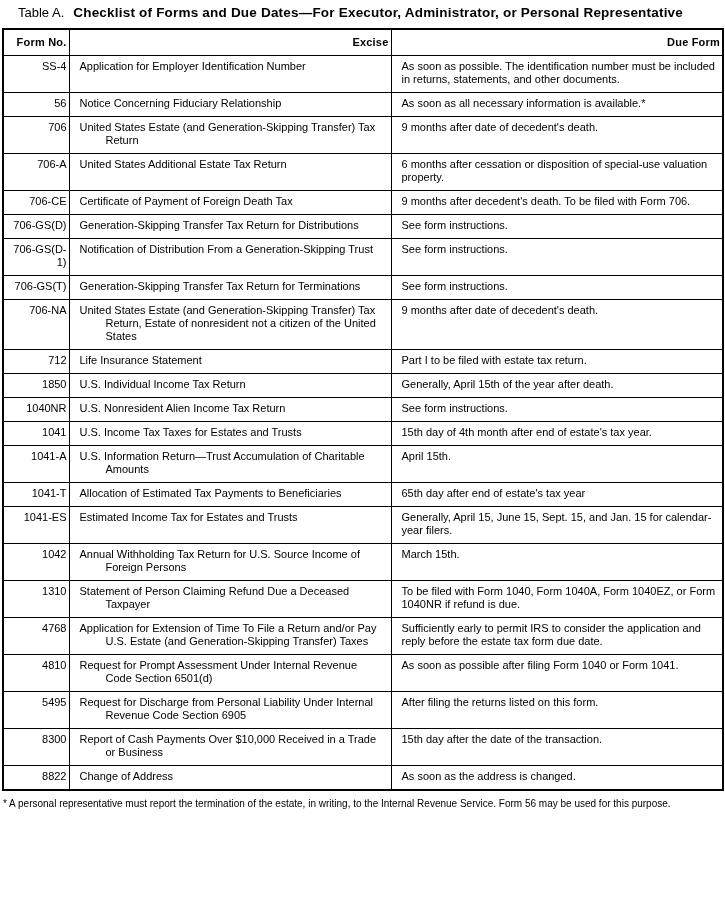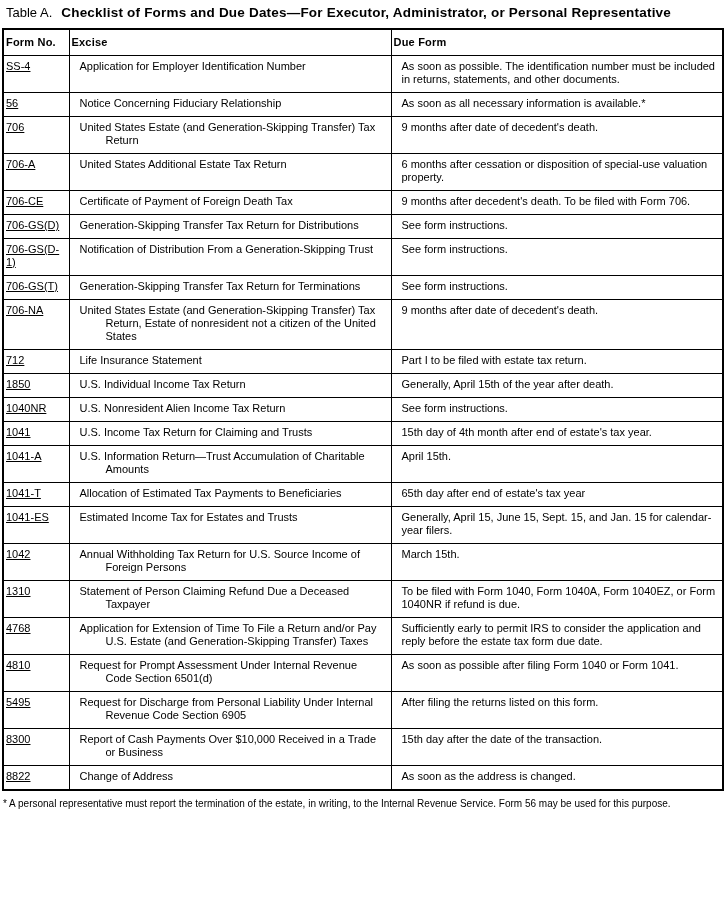--- a/index.html
+++ b/index.html
@@ -10,21 +10,21 @@
     font-family: "Liberation Sans", sans-serif;
   }
   .page {
     width: 725px;
     height: 897px;
     box-sizing: border-box;
     padding: 4px 2px 0 2px;
     overflow: hidden;
   }
   .table-title {
-    margin: 1px 0 7px 4px;
+    margin: 1px 0 7px 16px;
     white-space: nowrap;
     font-size: 13px;
     line-height: 16px;
   }
   .table-title .prefix {
     font-weight: 400;
   }
   .table-title .main {
     font-weight: 700;
     font-size: 13.5px;
@@ -40,28 +40,27 @@
   table.checklist th,
   table.checklist td {
     border: 1px solid #000;
     vertical-align: top;
     font-size: 11px;
     line-height: 13px;
     box-sizing: border-box;
   }
   table.checklist th {
     font-weight: 700;
-    text-align: left;
+    text-align: right;
     padding: 6px 2px 6px 2px;
     letter-spacing: 0.2px;
   }
   td.form-no-cell {
-    text-align: left;
+    text-align: right;
     padding: 4px 2px 6px 2px;
-    text-decoration: underline;
   }
   td.title-cell {
     
     padding: 4px 6px 6px 36px;
     text-indent: -26px;
     margin-left: 8px;
   }
   td.due-date-cell {
     padding: 4px 5px 6px 10px;
   }
@@ -150,21 +149,21 @@
           <td class="title-cell">U.S. Individual Income Tax Return</td>
           <td class="due-date-cell">Generally, April 15th of the year after death.</td>
         </tr>
         <tr>
           <td class="form-no-cell">1040NR</td>
           <td class="title-cell">U.S. Nonresident Alien Income Tax Return</td>
           <td class="due-date-cell">See form instructions.</td>
         </tr>
         <tr>
           <td class="form-no-cell">1041</td>
-          <td class="title-cell">U.S. Income Tax Return for Claiming and Trusts</td>
+          <td class="title-cell">U.S. Income Tax Taxes for Estates and Trusts</td>
           <td class="due-date-cell">15th day of 4th month after end of estate's tax year.</td>
         </tr>
         <tr>
           <td class="form-no-cell">1041-A</td>
           <td class="title-cell">U.S. Information Return—Trust Accumulation of Charitable Amounts</td>
           <td class="due-date-cell">April 15th.</td>
         </tr>
         <tr>
           <td class="form-no-cell">1041-T</td>
           <td class="title-cell">Allocation of Estimated Tax Payments to Beneficiaries</td>

